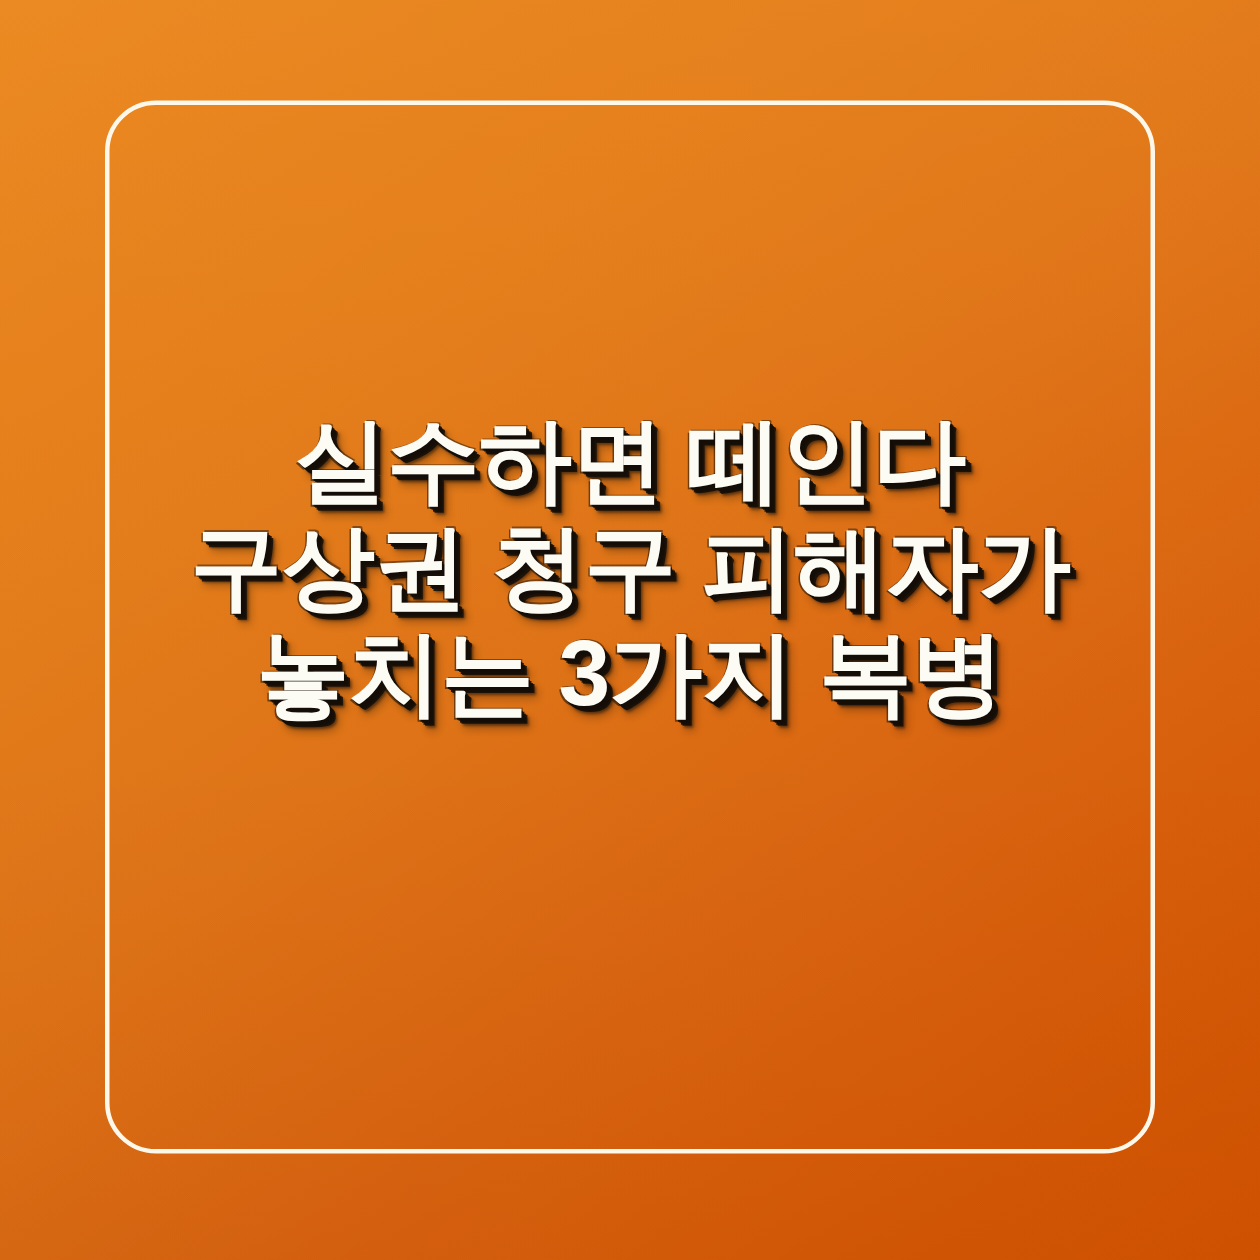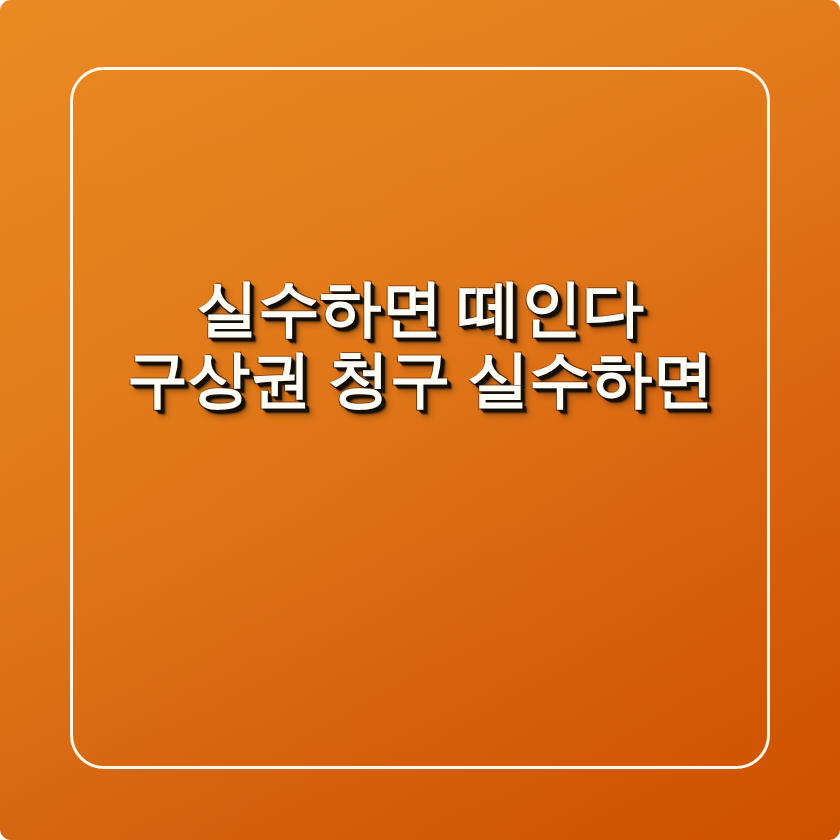--- a/index.html
+++ b/index.html
@@ -17,21 +17,20 @@
     font-family: "Liberation Sans", "DejaVu Sans", sans-serif;
     
     background:
       linear-gradient(145deg,
         #e9861f 0%,
         #e37d1b 28%,
         #de7317 48%,
         #d96410 68%,
         #d55a06 85%,
         #d25300 100%);
-    border-radius: 11px;
   }
 
   
   #bg-sheen {
     position: absolute;
     inset: 0;
     background:
       linear-gradient(180deg,
         rgba(255, 170, 60, 0.10) 0%,
         rgba(255, 150, 40, 0.03) 35%,
@@ -93,16 +92,17 @@
 <body>
 
 <div id="canvas">
 
   <div id="bg-sheen"></div>
 
   <div id="frame"></div>
 
   <div id="title-block">
     <span class="title-line">실수하면 떼인다</span>
-    <span class="title-line">구상권 청구 실수하면</span>
+    <span class="title-line">구상권 청구 피해자가</span>
+    <span class="title-line">놓치는 3가지 복병</span>
   </div>
 
 </div>
 
 </body></html>

